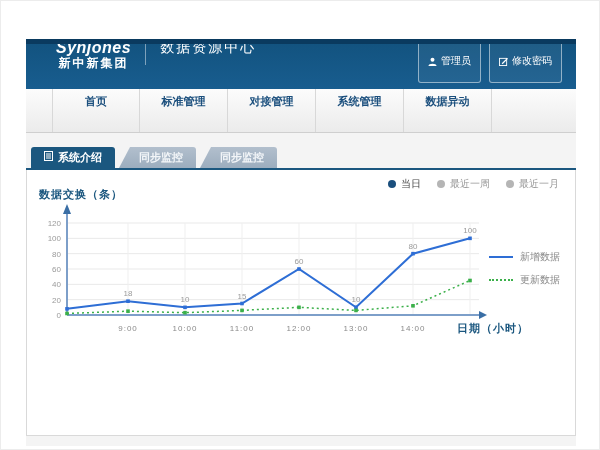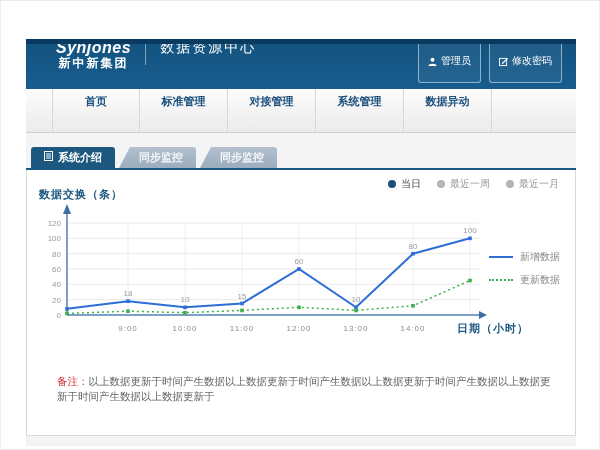--- a/index.html
+++ b/index.html
@@ -198,20 +198,17 @@
           <div class="legend-row">
             <span class="legend-line solid"></span>
             <span class="legend-name">新增数据</span>
           </div>
           <div class="legend-row">
             <span class="legend-line dotted"></span>
             <span class="legend-name">更新数据</span>
           </div>
         </div>
 
-        <div class="note">
-          <span class="note-prefix">备注：</span><span>以上数据更新于时间产生数据以上数据更新于时间产生数据以上数据更新于时间产生数据以上数据更新于时间产生数据以上数据更新于</span>
-        </div>
       </div>
     </div>
 
   </div>
 </div>
 
 </body></html>

